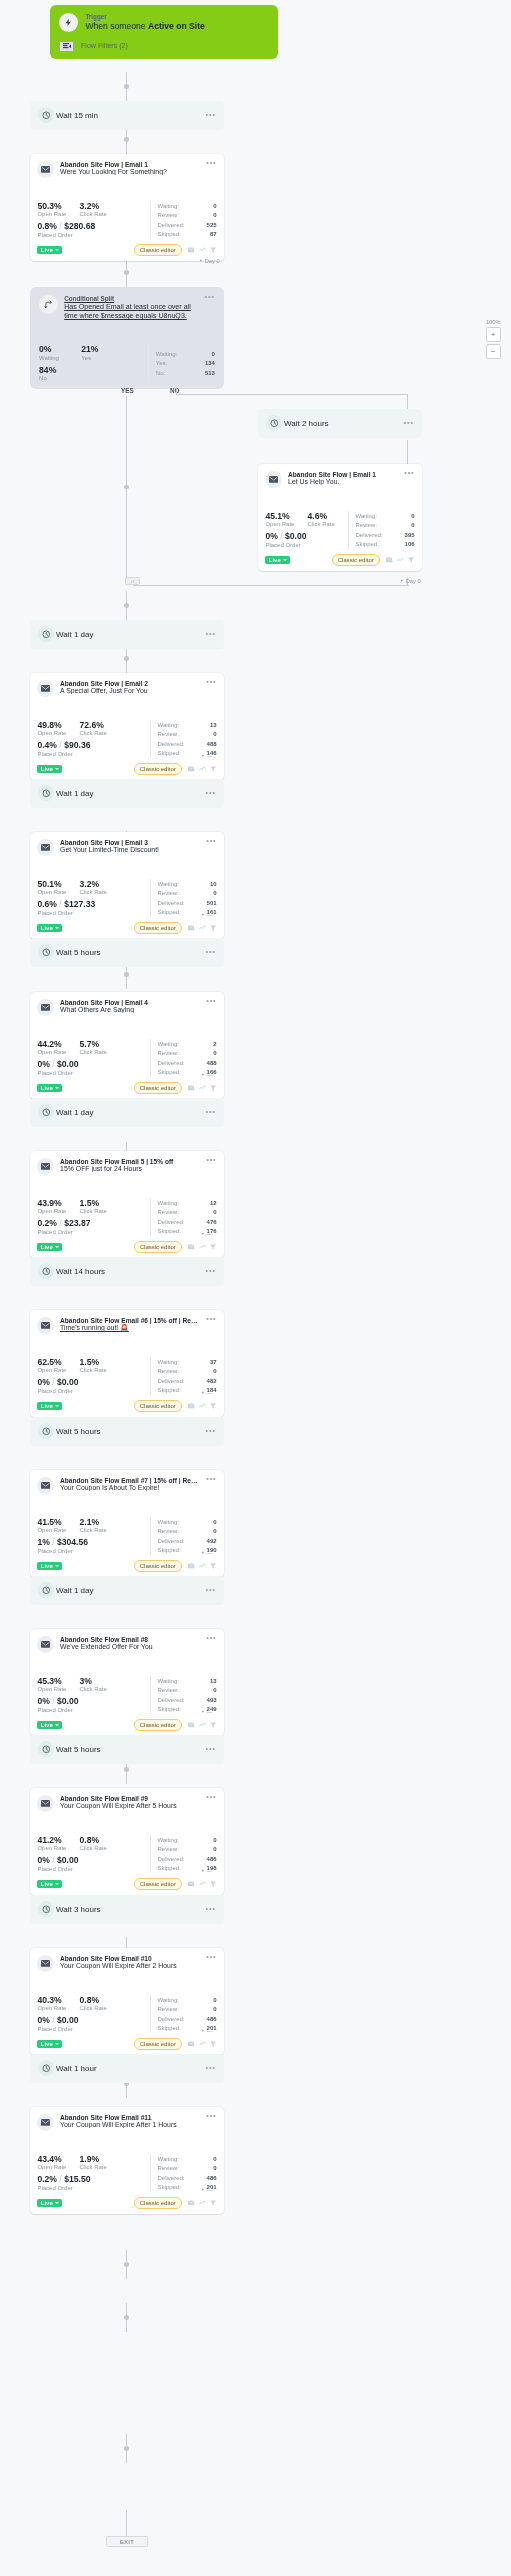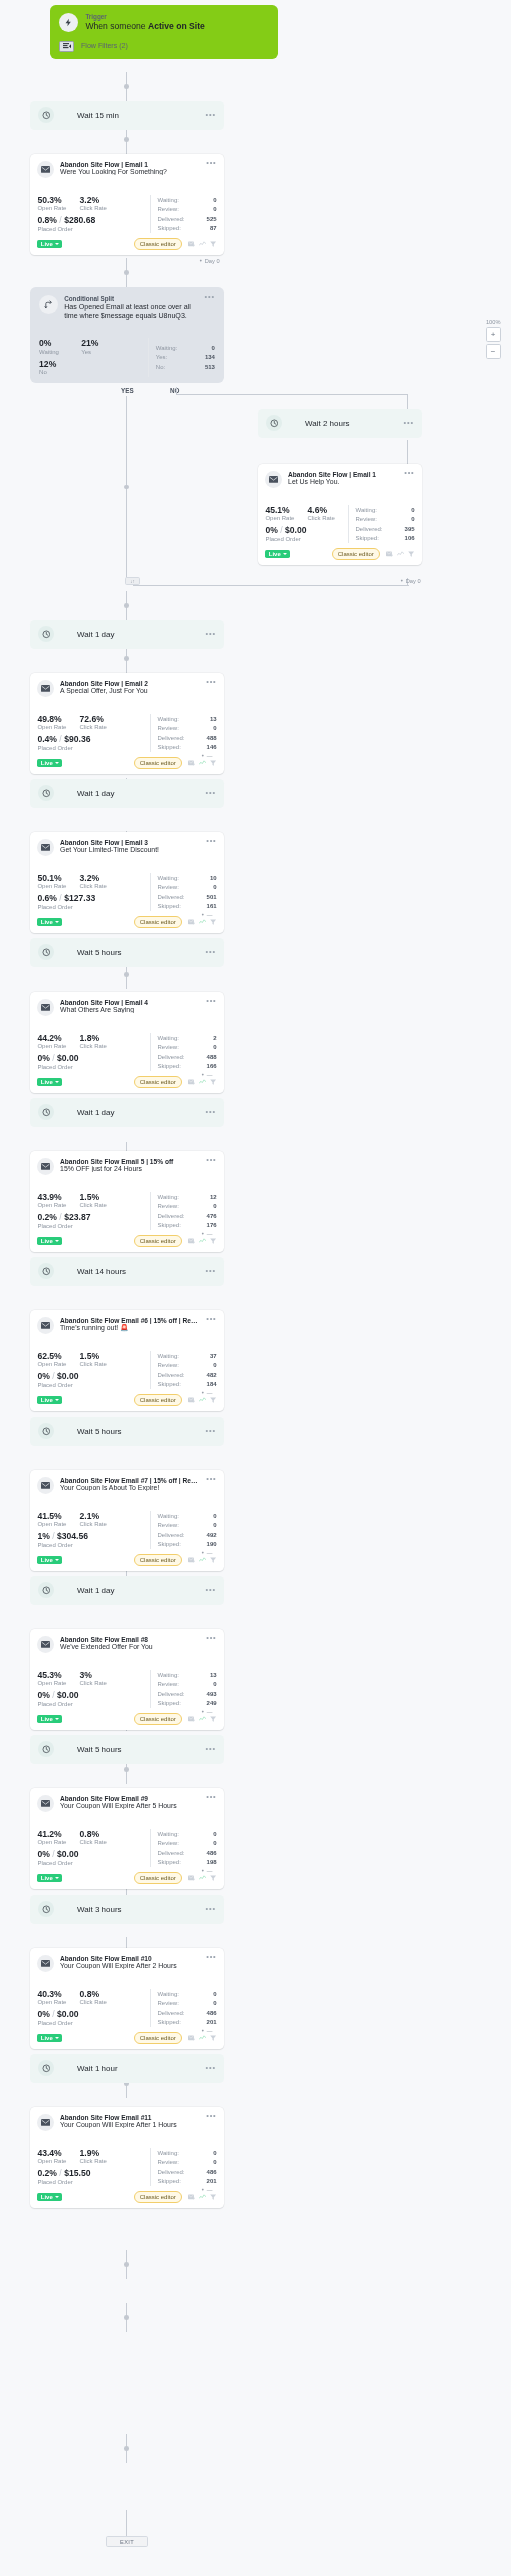--- a/index.html
+++ b/index.html
@@ -40,51 +40,51 @@
   .flow-filters { display:flex; align-items:center; gap:6.9px; margin-top:8px; }
   .ff-icon {
     width:15px; height:11.4px; border:0.6px solid #9aa3ae; border-radius:1.7px; background:#dfe3e9;
     display:flex; align-items:center; justify-content:center;
   }
   .ff-label { font-size:7.1px; color:#5b6472; }
 
   
   .node-wait {
     background:#eef5f4; width:194px; left:30px; padding:6.3px 8px;
-    display:flex; align-items:center; gap:23px; border-radius:4.6px;
+    display:flex; align-items:center; gap:2px; border-radius:4.6px;
   }
   .node-wait .circ { background:#e2eeec; width:16px; height:16px; flex:0 0 16px; }
   .wait-label { font-size:8px; color:#1f232a; flex:1; }
   .dots { color:#9aa3ae; letter-spacing:0.9px; font-size:7.4px; line-height:4.6px; cursor:pointer; }
 
   
   .node-split {
     background:#dfe3e9; width:194px; left:30px; padding:8px 9.1px 6.9px 9.1px; border-radius:5.7px;
   }
   .split-kicker { font-size:6.3px; font-weight:700; color:#4a525e; }
   .split-desc { font-size:7.1px; line-height:9.1px; color:#1f232a; margin-top:1.1px; }
 
   
   .node-email {
     background:#ffffff; width:194px; left:30px; border-radius:4.6px;
     box-shadow:0 0.6px 1.1px rgba(20,25,35,.10), 0 0 0 0.6px rgba(20,25,35,.04);
     padding:6.9px 7.4px 5.7px 7.4px;
   }
   .node-email .circ { background:#eceef1; width:17px; height:17px; flex:0 0 17px; }
   .em-head { display:flex; align-items:flex-start; gap:5.7px; }
-  .em-titles { flex:1; min-width:0; }
+  .em-titles { flex:1; min-width:0;text-decoration:underline; }
   .em-name {
     font-size:6.6px; font-weight:700; color:#1f232a; white-space:nowrap;
     overflow:hidden; text-overflow:ellipsis;
   }
   .em-subject {
     font-size:6.9px; color:#1f232a; white-space:nowrap; overflow:hidden; text-overflow:ellipsis; margin-top:0.6px;
   }
 
-  .stats { display:flex; margin-top:17px; }
+  .stats { display:flex; margin-top:23px; }
   .stats-left { flex:1 1 auto; padding-right:5.7px; }
   .stats-right {
     flex:0 0 67px; border-left:0.6px solid #e4e7eb; padding-left:6.9px;
     display:flex; flex-direction:column; gap:1.1px; justify-content:center;
   }
   .pair { display:flex; gap:9.1px; }
   .metric .val { font-size:8.6px; font-weight:700; color:#1f232a; line-height:10.3px; }
   .metric .cap { font-size:6px; color:#8d95a0; line-height:7.4px; }
   .m1 { min-width:33px; }
   .po { margin-top:2.9px; }
@@ -307,21 +307,21 @@
           <div class="metric m1">
             <div class="val">0%</div>
             <div class="cap">Waiting</div>
           </div>
           <div class="metric">
             <div class="val">21%</div>
             <div class="cap">Yes</div>
           </div>
         </div>
         <div class="po">
-          <div class="val">12%</div>
+          <div class="val">84%</div>
           <div class="cap">No</div>
         </div>
       </div>
       <div class="stats-right">
         <div class="srow">
             <span>Waiting:</span>
             <span class="num">0</span>
           </div>
         <div class="srow">
             <span>Yes:</span>
@@ -637,21 +637,21 @@
           <div class="dots">•••</div>
         </div>
         <div class="stats">
           <div class="stats-left">
             <div class="pair">
               <div class="metric m1">
                 <div class="val">44.2%</div>
                 <div class="cap">Open Rate</div>
               </div>
               <div class="metric">
-                <div class="val">1.8%</div>
+                <div class="val">5.7%</div>
                 <div class="cap">Click Rate</div>
               </div>
             </div>
             <div class="po">
               <div class="val"><span>0%</span><span class="sl"> / </span><span>$0.00</span></div>
               <div class="cap">Placed Order</div>
             </div>
           </div>
           <div class="stats-right">
             <div class="srow">

